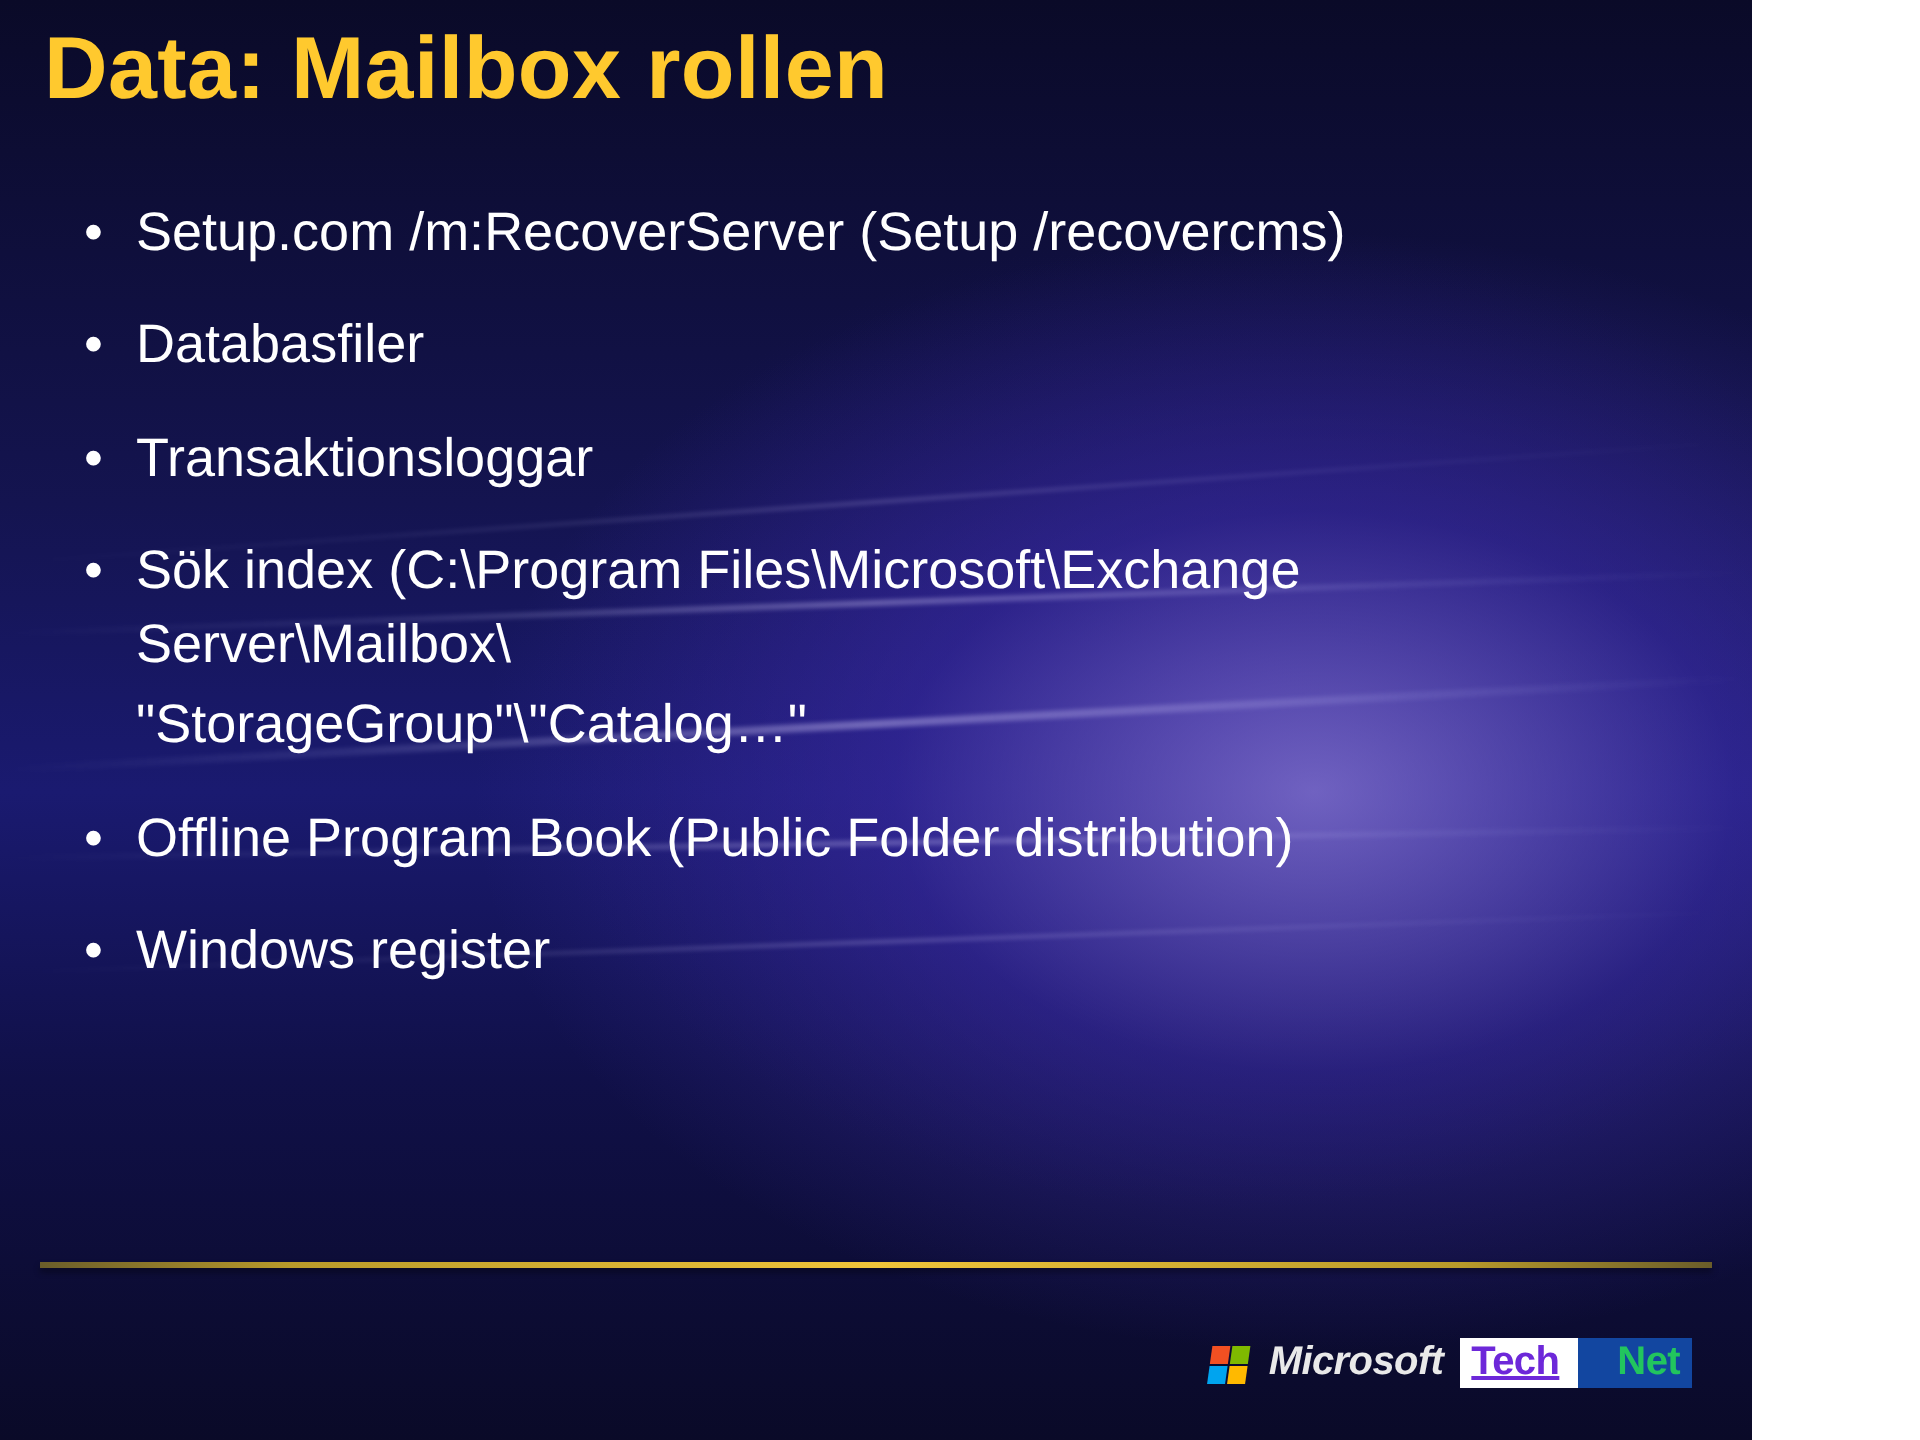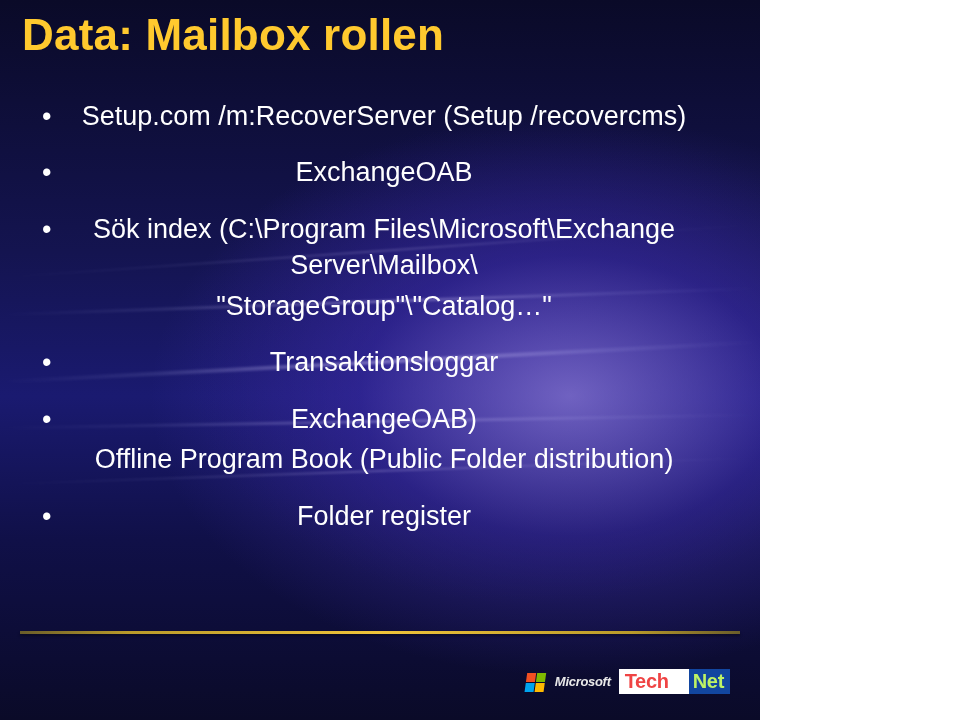--- a/index.html
+++ b/index.html
@@ -1,19 +1,19 @@
 <!DOCTYPE html>
 <html><head>
 <meta charset="utf-8">
 <style>
   * { margin: 0; padding: 0; box-sizing: border-box; }
   html, body { width: 960px; height: 720px; overflow: hidden; font-family: Arial, Helvetica, sans-serif; }
   .slide {
     position: relative;
-    width: 760px;
+    width: 876px;
     height: 720px;
     background:
       radial-gradient(ellipse 600px 400px at 75% 55%, rgba(180,160,255,0.55) 0%, rgba(80,60,200,0.35) 35%, rgba(10,10,60,0) 70%),
       radial-gradient(ellipse 500px 350px at 70% 50%, rgba(30,20,120,0.8) 0%, rgba(10,10,60,0) 70%),
       linear-gradient(180deg, #0a0a28 0%, #141450 35%, #1a1a70 55%, #101048 75%, #0a0a28 100%);
     color: #fff;
   }
   .streak {
     position: absolute;
     left: 0; right: 0;
@@ -38,21 +38,20 @@
     letter-spacing: 0.2px;
   }
   .content {
     position: absolute;
     top: 98px;
     left: 38px;
     right: 60px;
     font-size: 27px;
     line-height: 1.35;
     color: #ffffff;
-    text-align: center;
   }
   .content ul { list-style: none; }
   .content > ul > li { position: relative; padding-left: 30px; margin-bottom: 20px; }
   .content > ul > li::before {
     content: "•";
     position: absolute;
     left: 4px;
     top: 0;
     color: #ffffff;
     font-size: 27px;
@@ -71,42 +70,43 @@
 
   .logo {
     position: absolute;
     right: 30px;
     bottom: 26px;
     display: flex;
     align-items: center;
     gap: 8px;
   }
   .ms-word {
-    font-size: 13px;
+    font-size: 20px;
     font-weight: 700;
     font-style: italic;
     color: #e9e9e9;
     letter-spacing: -0.3px;
   }
   .technet {
     display: inline-flex;
     align-items: stretch;
     font-size: 20px;
     font-weight: 700;
     letter-spacing: -0.3px;
   }
   .technet .tech {
     background: #ffffff;
-    color: #ef4444;
-    padding: 1px 20px 1px 6px;
+    color: #6d28d9;
+    padding: 1px 9px 1px 6px;
+    text-decoration: underline;
   }
   .technet .net {
     background: #1246a0;
-    color: #bef264;
-    padding: 1px 6px 1px 4px;
+    color: #22c55e;
+    padding: 1px 6px 1px 20px;
   }
   .flag {
     display: inline-grid;
     grid-template-columns: 9px 9px;
     grid-template-rows: 9px 9px;
     gap: 1px;
     transform: skewX(-8deg) translateY(1px);
     margin-right: 2px;
   }
   .flag span:nth-child(1){ background:#f25022;}
@@ -123,31 +123,30 @@
   <div class="streak s2"></div>
   <div class="streak s3"></div>
   <div class="streak s4"></div>
   <div class="streak s5"></div>
 
   <h1 class="title">Data: Mailbox rollen</h1>
 
   <div class="content">
     <ul>
       <li>Setup.com /m:RecoverServer (Setup /recovercms)</li>
-      <li>ExchangeOAB</li>
+      <li>Databasfiler</li>
+      <li>Transaktionsloggar</li>
       <li>
         <span>Sök index (C:\Program Files\Microsoft\Exchange Server\Mailbox\</span>
         <div class="sub">"StorageGroup"\"Catalog…"</div>
       </li>
-      <li>Transaktionsloggar</li>
       <li>
-        <div class="sub">ExchangeOAB)</div>
         <div class="sub">Offline Program Book (Public Folder distribution)</div>
       </li>
-      <li>Folder register</li>
+      <li>Windows register</li>
     </ul>
   </div>
 
   <div class="divider"></div>
 
   <div class="logo">
     <span class="flag">
       <span></span>
         <span></span>
         <span></span>

